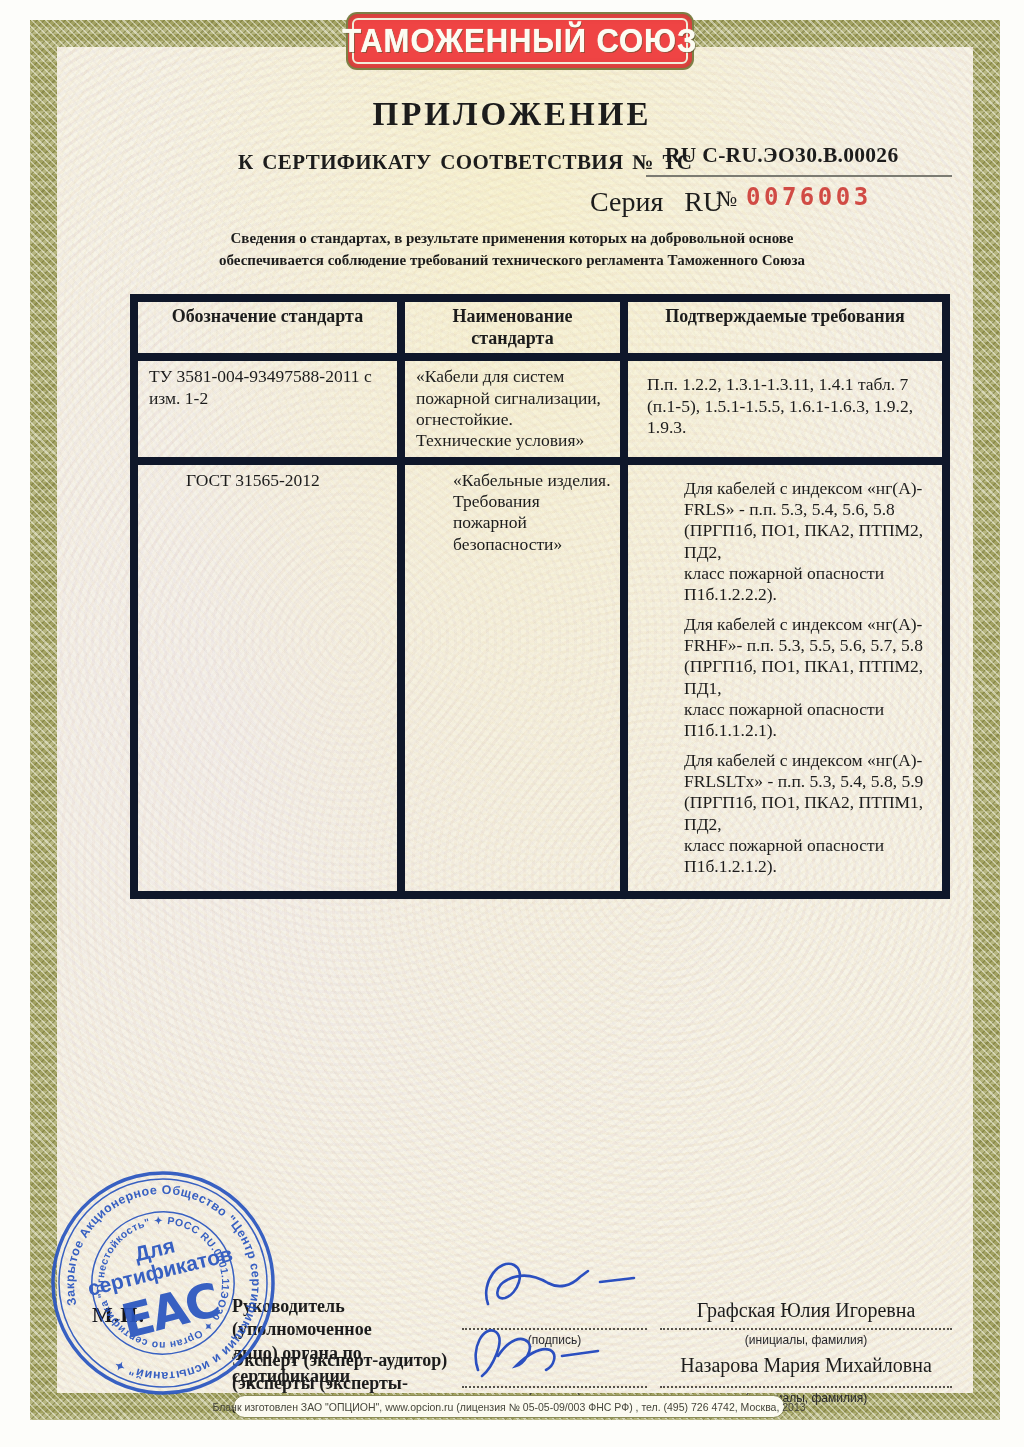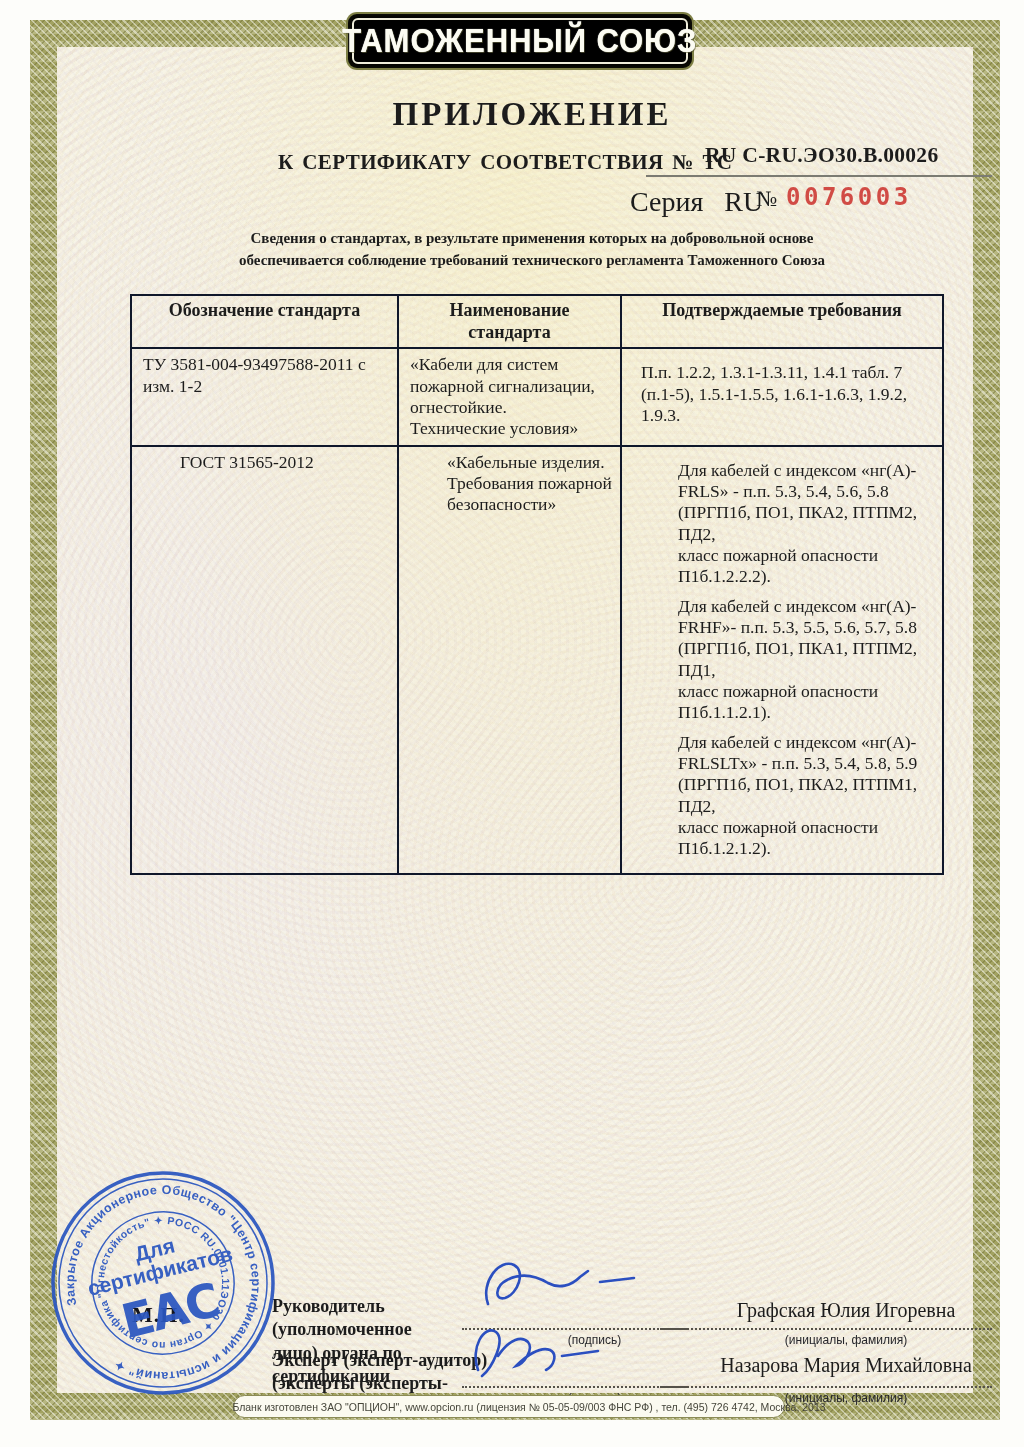--- a/index.html
+++ b/index.html
@@ -17,43 +17,43 @@
     background-image:
       radial-gradient(ellipse at 50% 10%, rgba(248,238,160,0.30), transparent 55%),
       radial-gradient(ellipse at 20% 50%, rgba(230,220,250,0.18), transparent 60%),
       repeating-radial-gradient(circle at 32% 44%, rgba(170,140,190,0.055) 0 3px, transparent 3px 8px),
       repeating-radial-gradient(circle at 66% 62%, rgba(215,160,130,0.07) 0 3px, transparent 3px 8px),
       repeating-radial-gradient(circle at 55% 22%, rgba(205,200,120,0.06) 0 2px, transparent 2px 7px),
       repeating-linear-gradient(48deg, rgba(150,150,215,0.045) 0 2px, transparent 2px 6px),
       repeating-linear-gradient(-48deg, rgba(220,180,150,0.05) 0 2px, transparent 2px 6px);}
   
   .banner{position:absolute;left:348px;top:14px;width:344px;height:54px;z-index:5;
-    background:#000000;border-radius:9px;box-sizing:border-box;
+    background:#ef4444;border-radius:9px;box-sizing:border-box;
     box-shadow:0 0 0 2px #7d7f45, inset 0 0 8px rgba(60,60,20,0.35);
     display:flex;align-items:center;justify-content:center;}
   .banner-inner{position:absolute;left:4px;top:4px;right:4px;bottom:4px;
     border:2px solid #f0eedb;border-radius:6px;}
   .banner-text{position:relative;font-family:"Liberation Sans",sans-serif;font-weight:bold;
     font-size:33px;color:#fcfcf2;letter-spacing:1px;transform:scaleX(0.94);
     text-shadow:0 0 1px #fff,1px 1px 0 rgba(70,70,30,.6);white-space:nowrap;}
-  .abs{position:absolute;padding-left:40px;}
+  .abs{position:absolute;}
   .pre{white-space:pre-line;}
   .title{left:0;right:0;top:96px;text-align:center;font-size:33px;font-weight:bold;letter-spacing:3px;}
   .subtitle{left:238px;top:150px;font-size:21px;font-weight:bold;letter-spacing:.4px;word-spacing:3px;}
   .certnum{left:665px;top:143px;font-size:21.5px;font-weight:bold;letter-spacing:.3px;white-space:nowrap;}
   .cert-underline{left:646px;top:175px;width:306px;height:1.5px;background:#7b7b72;}
   .series{left:590px;top:186px;font-size:28px;word-spacing:14px;}
   .numsign{left:716px;top:186px;font-size:22px;}
   .serial{left:746px;top:183px;font-family:"DejaVu Sans Mono",monospace;font-weight:bold;
     font-size:24px;letter-spacing:3.5px;color:#d14b45;}
   .intro{left:60px;right:60px;top:228px;text-align:center;font-size:15px;font-weight:bold;line-height:1.45;}
   
   table.std{position:absolute;left:130px;top:294px;width:812px;border-collapse:collapse;
     font-size:17.5px;line-height:1.22;table-layout:fixed;}
-  table.std th,table.std td{border:2px solid #0f172a;vertical-align:top;box-sizing:border-box;}
+  table.std th,table.std td{border:8px solid #0f172a;vertical-align:top;box-sizing:border-box;}
   table.std th{font-size:18px;font-weight:bold;text-align:center;padding:4px 4px;height:44px;line-height:1.2;}
   table.std td{padding:5px 8px 5px 11px;}
   tr.r1 td{height:90px;}
   tr.r2 td{height:330px;padding-left:48px;}
   td p{margin:8px;}
   
   .stamp{position:absolute;left:46px;top:1166px;width:234px;height:234px;z-index:3;
     transform:rotate(-14deg);opacity:.93;}
   .mp{left:92px;top:1302px;font-size:22px;font-weight:bold;color:#14141a;z-index:2;letter-spacing:1px;}
   

